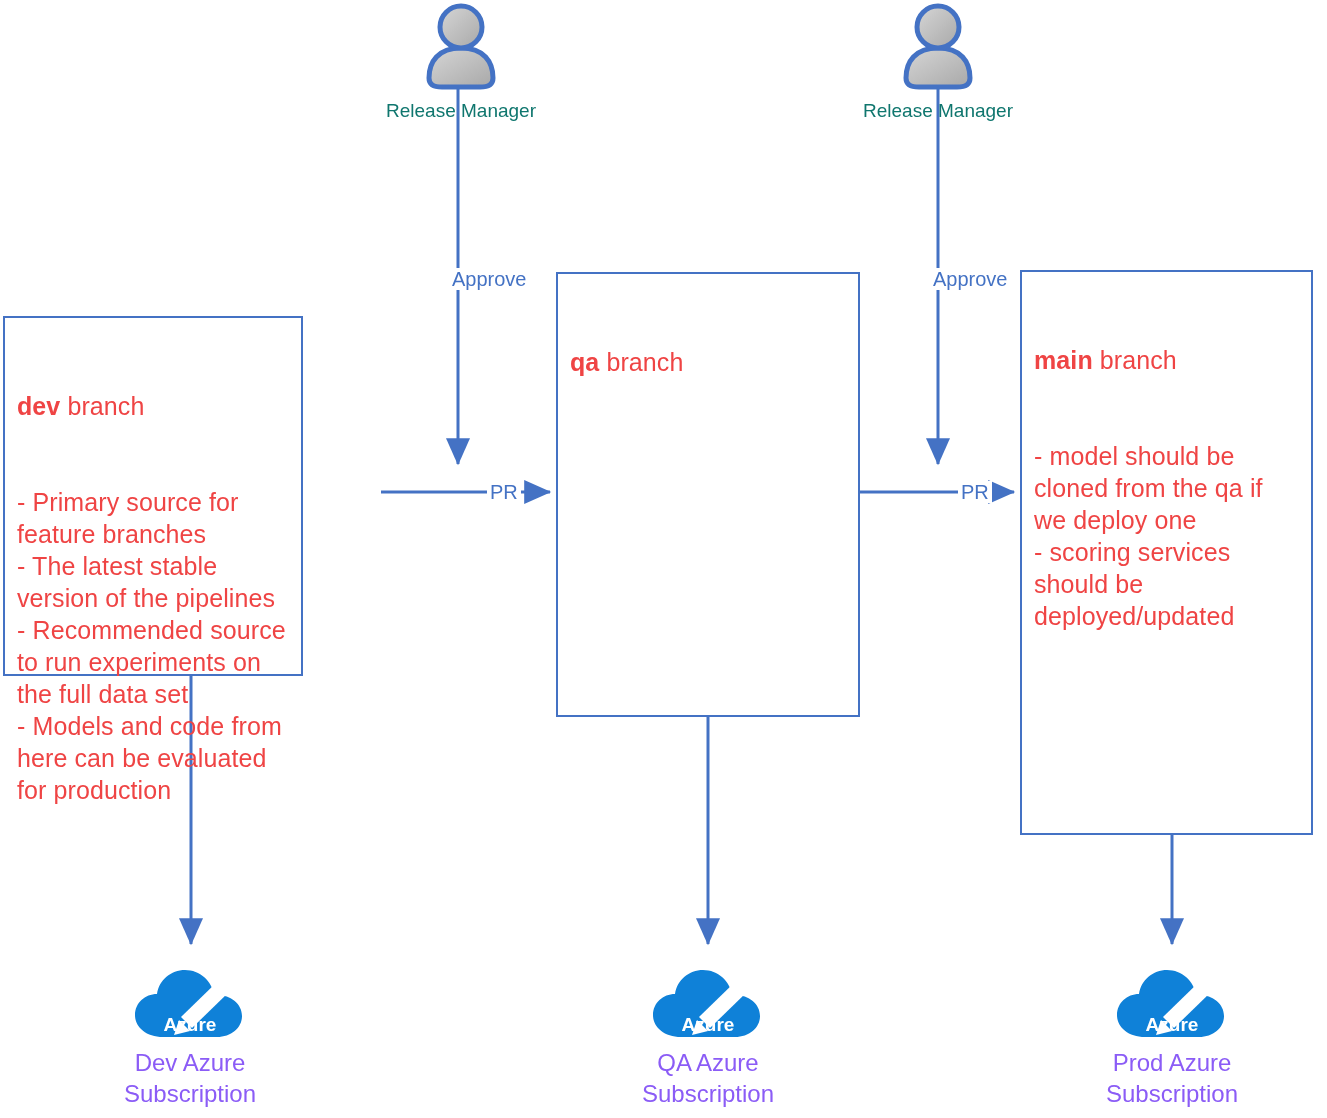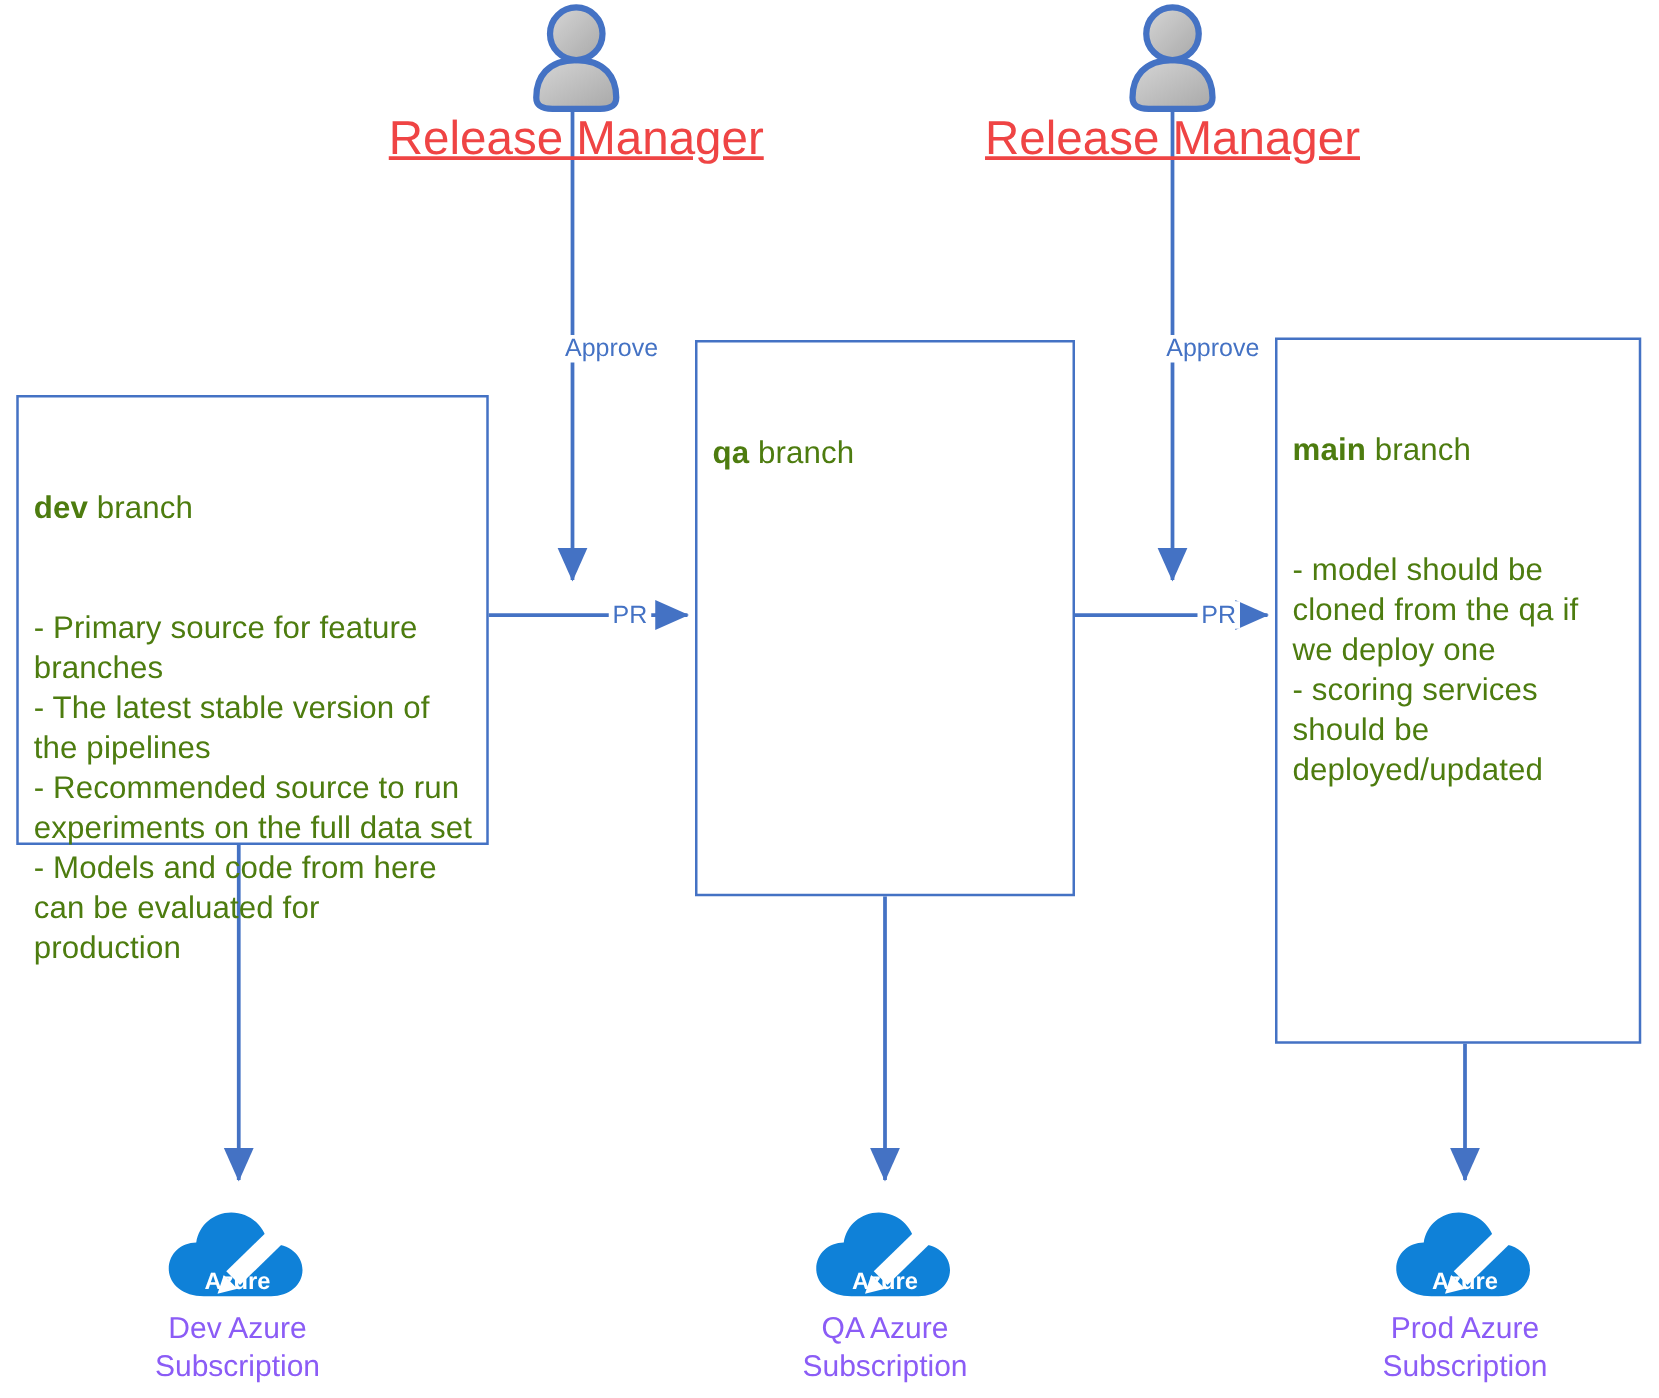--- a/index.html
+++ b/index.html
@@ -26,59 +26,58 @@
     height: 1118px;
     pointer-events: none;
   }
 
   
   .branch-box {
     position: absolute;
     box-sizing: border-box;
     border: 2px solid #4472c4;
     background: #ffffff;
-    color: #4d7c0f;
+    color: #ef4444;
     font-size: 25px;
     line-height: 32px;
     letter-spacing: 0.1px;
     padding: 8px 10px 0 12px;
     white-space: pre-wrap;
   }
   .branch-box .branch-title {
     display: block;
   }
   .branch-box .branch-title b {
     font-weight: bold;
   }
   .branch-body {
     display: block;
   }
 
-  #box-dev   { left: 13px;    top: 316px; width: 378px; height: 360px; }
+  #box-dev   { left: 3px;    top: 316px; width: 300px; height: 360px; }
   #box-qa    { left: 556px;  top: 272px; width: 304px; height: 445px; }
   #box-main  { left: 1020px; top: 270px; width: 293px; height: 565px; }
 
   
   .actor {
     position: absolute;
     width: 300px;
     text-align: center;
   }
   .actor-icon {
     display: block;
     margin: 0 auto;
   }
   .actor-label {
     display: block;
-    color: #ef4444;
-    font-size: 38px;
+    color: #0f766e;
+    font-size: 19px;
     line-height: 34px;
     margin-top: 4px;
     white-space: nowrap;
-    text-decoration: underline;
   }
   #actor-1 { left: 311px; top: 2px; }
   #actor-2 { left: 788px; top: 2px; }
 
   
   .edge-label {
     position: absolute;
     color: #4472c4;
     font-size: 20px;
     line-height: 22px;

